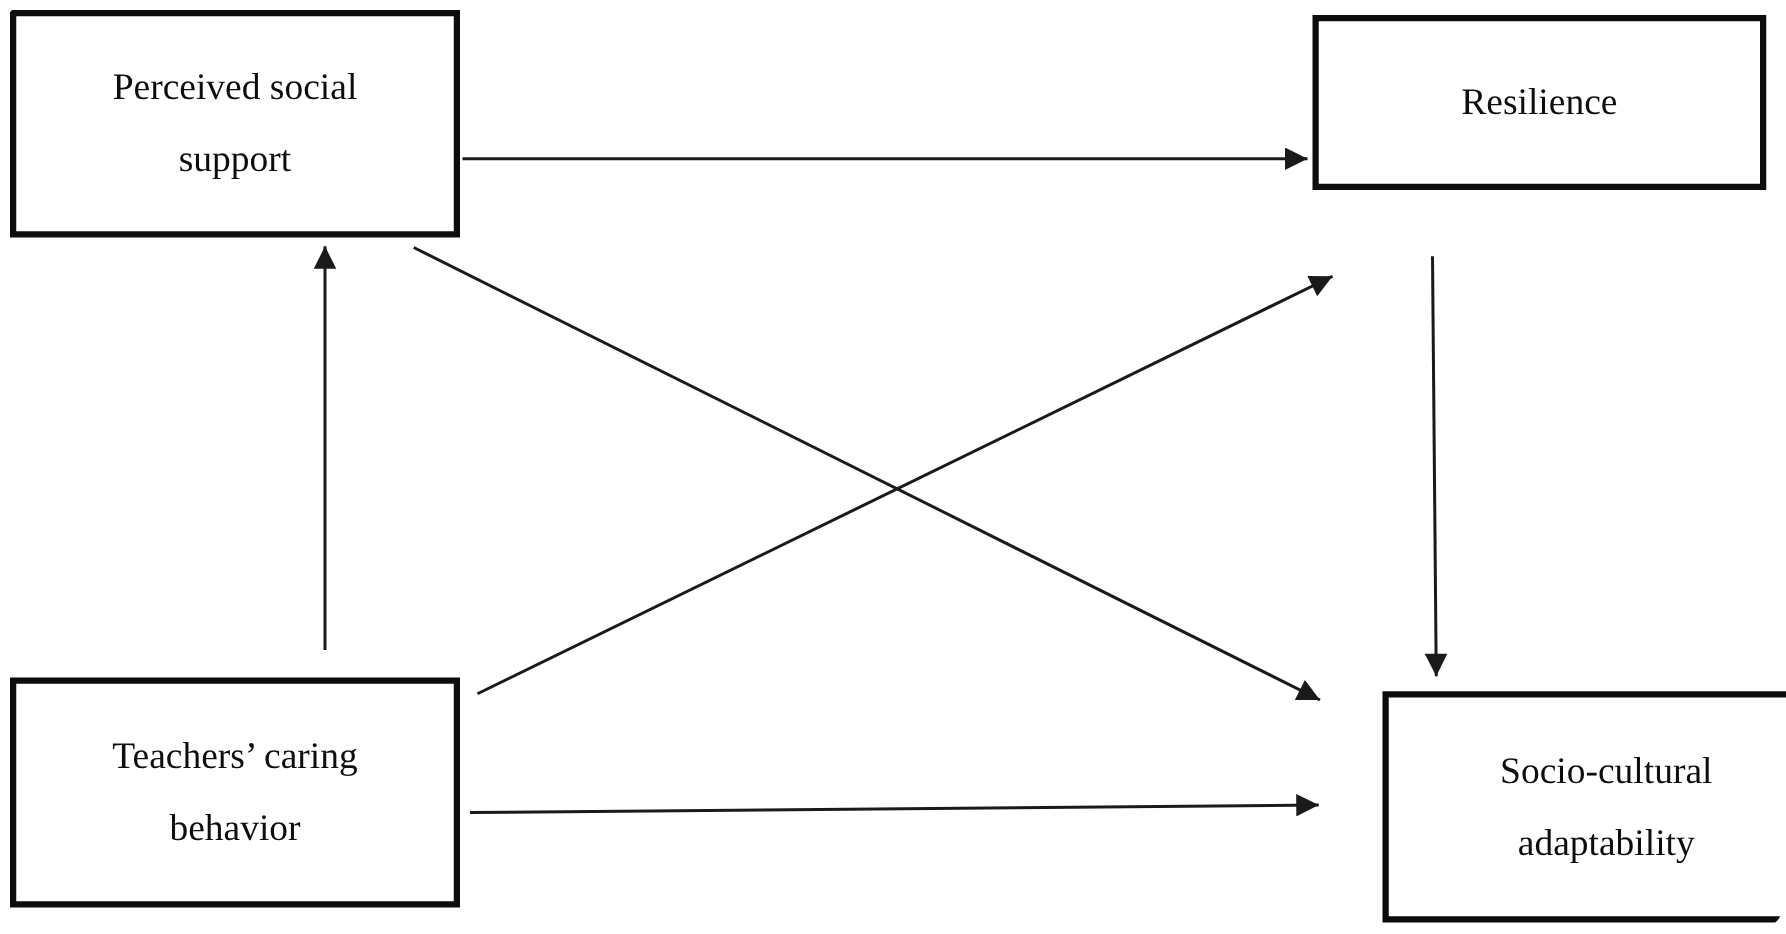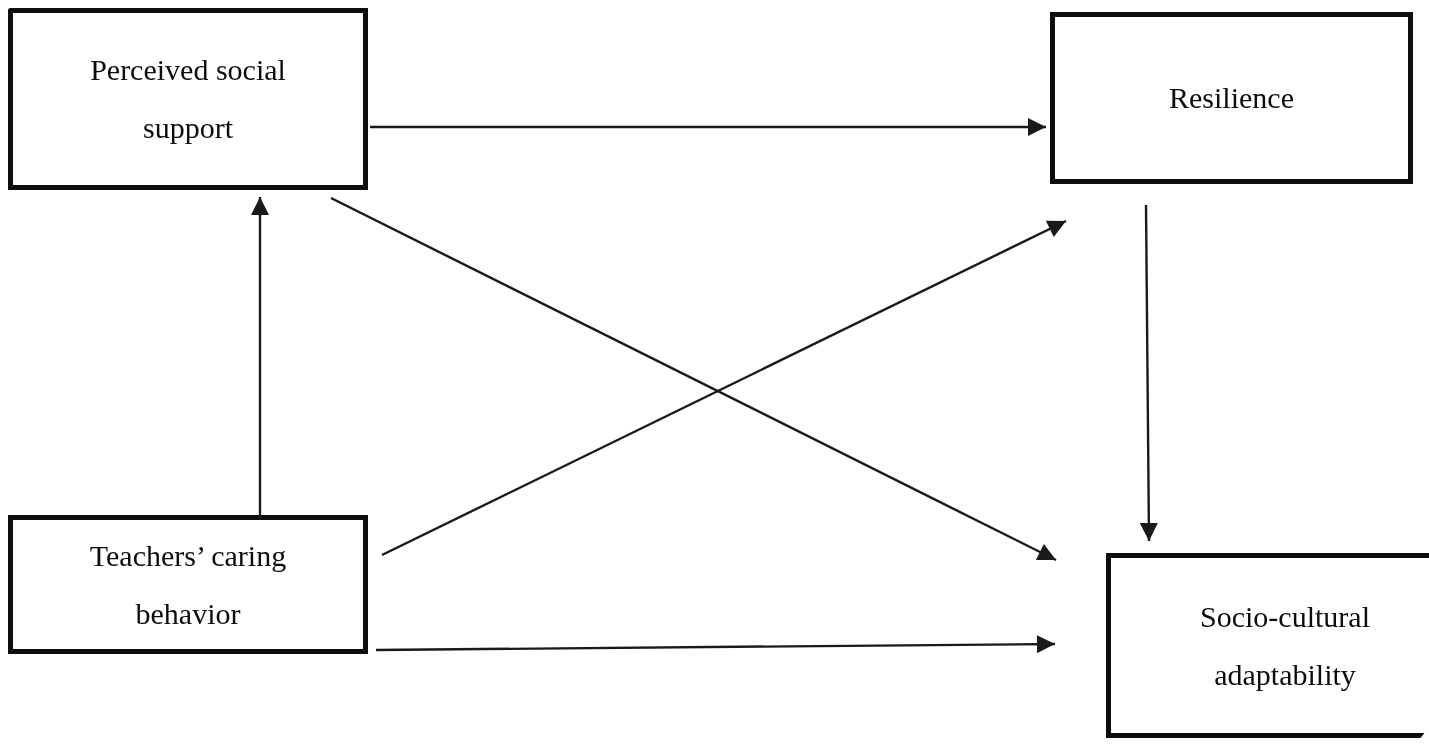--- a/index.html
+++ b/index.html
@@ -24,22 +24,22 @@
     background: #ffffff;
     display: flex;
     align-items: center;
     justify-content: center;
     text-align: center;
     font-size: 30px;
     line-height: 1.92;
     padding: 0 42px;
   }
   .node-pss { left: 8px;    top: 8px;   width: 360px; height: 182px; }
-  .node-res { left: 1050px; top: 12px;  width: 363px; height: 172px; }
-  .node-tcb { left: 8px;    top: 515px; width: 360px; height: 139px; }
+  .node-res { left: 1050px; top: 12px;  width: 363px; height: 140px; }
+  .node-tcb { left: 8px;    top: 542px; width: 360px; height: 184px; }
   .node-sca { left: 1106px; top: 553px; width: 358px; height: 185px; }
   .edge-layer {
     position: absolute;
     left: 0; top: 0;
     width: 1429px;
     height: 747px;
     pointer-events: none;
   }
   .edge-layer line {
     stroke: #1a1a1a;

